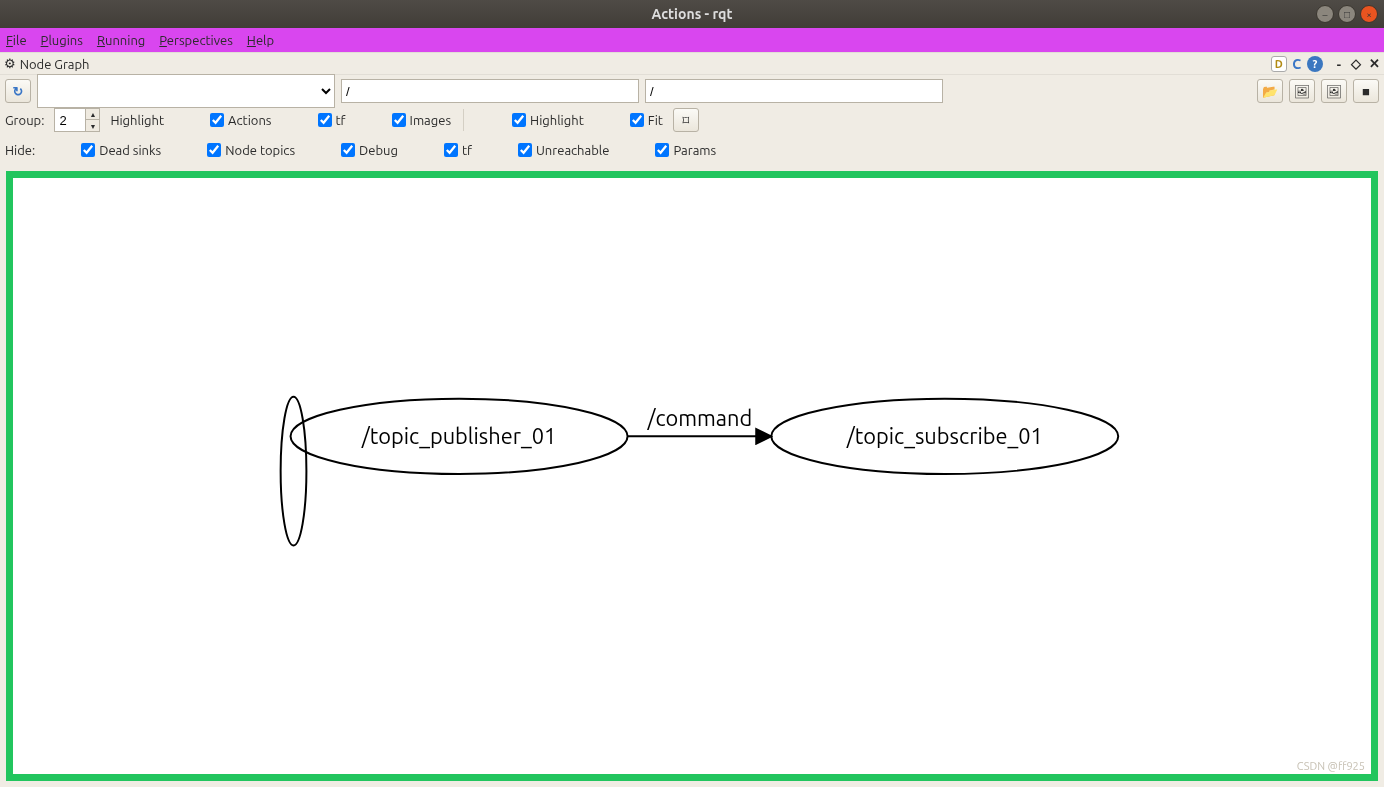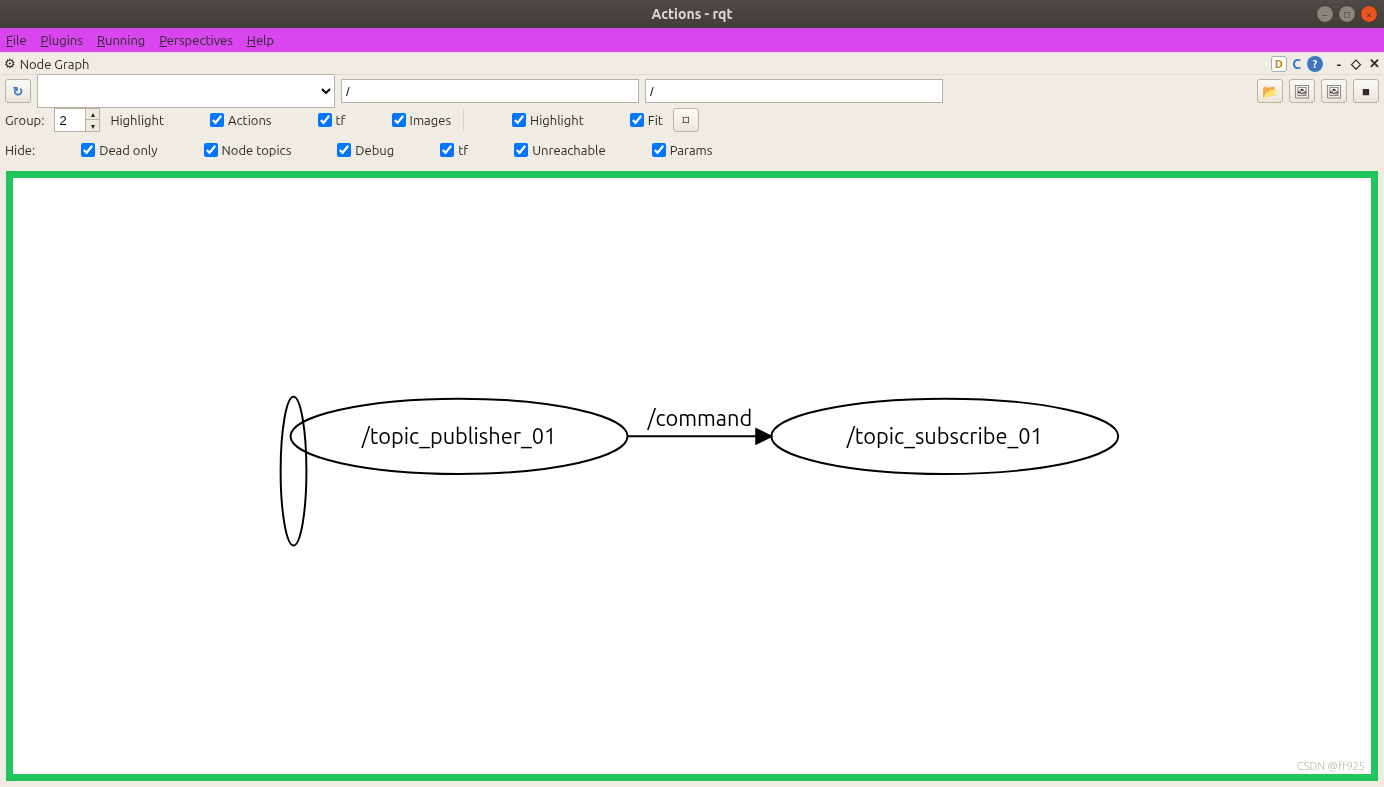--- a/index.html
+++ b/index.html
@@ -225,21 +225,21 @@
       <input type="checkbox" checked="" style="">
       <span>Fit</span>
     </label>
   <div class="btn sq">⌑</div>
 </div>
 
 <div class="tb3">
   <span>Hide:</span>
   <label class="chk">
       <input type="checkbox" checked="" style="">
-      <span>Dead only</span>
+      <span>Dead sinks</span>
     </label>
   <label class="chk">
       <input type="checkbox" checked="" style="">
       <span>Node topics</span>
     </label>
   <label class="chk">
       <input type="checkbox" checked="" style="">
       <span>Debug</span>
     </label>
   <label class="chk">

